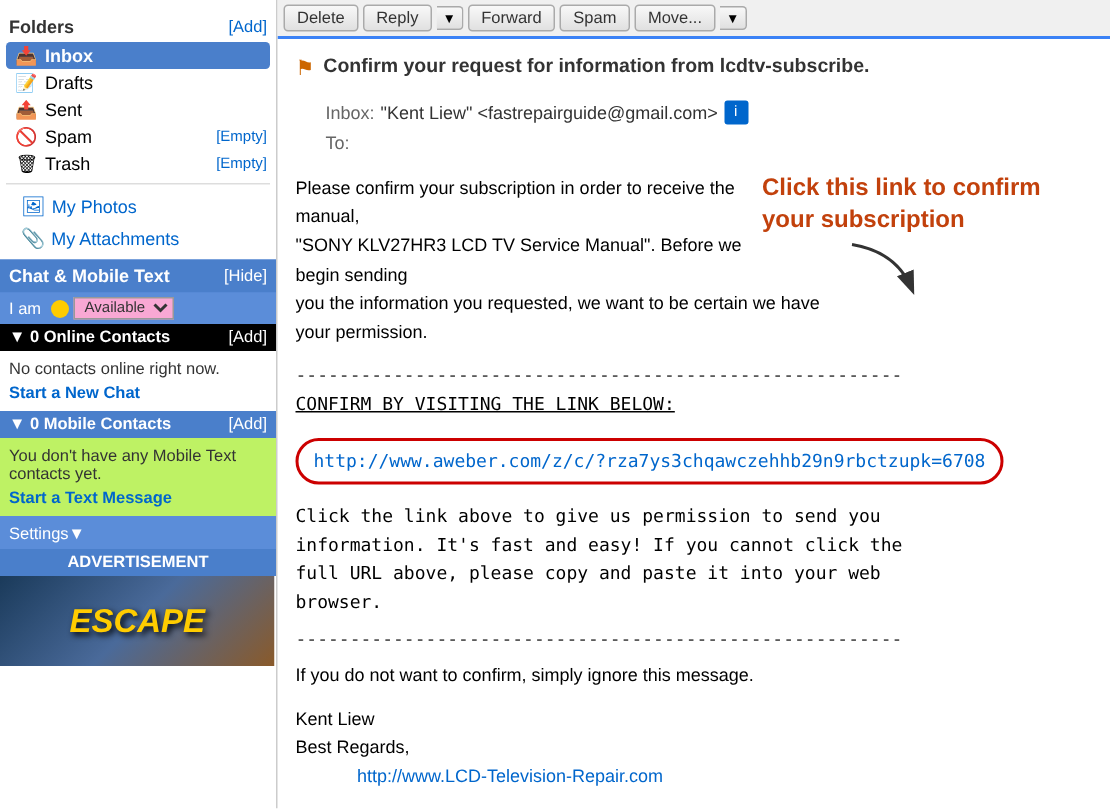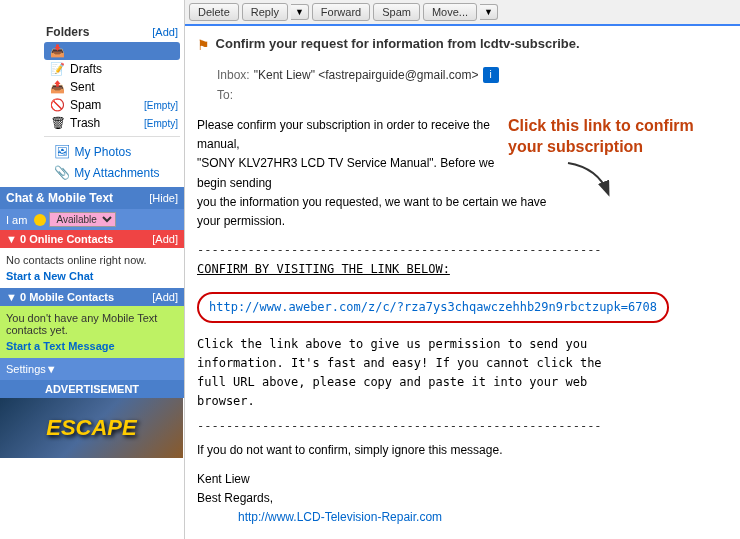--- a/index.html
+++ b/index.html
@@ -11,22 +11,21 @@
       min-width: 185px;
       background: #fff;
       border-right: 1px solid #ccc;
       height: 539px;
       overflow-y: auto;
       display: flex;
       flex-direction: column;
     }
 
     .sidebar-folders {
-      padding: 22px 4px 0 4px;
-      margin-left: 40px;
+      padding: 8px 4px 0 4px;
     }
 
     .folders-header {
       display: flex;
       justify-content: space-between;
       align-items: center;
       padding: 3px 2px;
       font-weight: bold;
       font-size: 12px;
       color: #333;
@@ -130,21 +129,21 @@
       font-size: 10px;
       padding: 0 2px;
       cursor: pointer;
     }
 
     .contacts-header {
       display: flex;
       justify-content: space-between;
       align-items: center;
       padding: 3px 6px;
-      background: #ef4444;
+      background: #000000;
       font-size: 11px;
       font-weight: bold;
     }
 
     .contacts-add-link { color: #fff; text-decoration: none; font-size: 11px; font-weight: normal; }
 
     .contacts-body {
       background: #fff;
       color: #333;
       padding: 6px;
@@ -392,20 +391,21 @@
 
 <div class="sidebar">
   <div class="sidebar-folders">
     <div class="folders-header">
       <span>Folders</span>
       <a href="#" class="folder-add-link">[Add]</a>
     </div>
 
     <div class="folder-item selected">
       <span class="folder-icon">📥</span>
+      <span class="folder-label">Inbox</span>
     </div>
 
     <div class="folder-item">
       <span class="folder-icon">📝</span>
       <span class="folder-label">Drafts</span>
     </div>
 
     <div class="folder-item">
       <span class="folder-icon">📤</span>
       <span class="folder-label">Sent</span>

